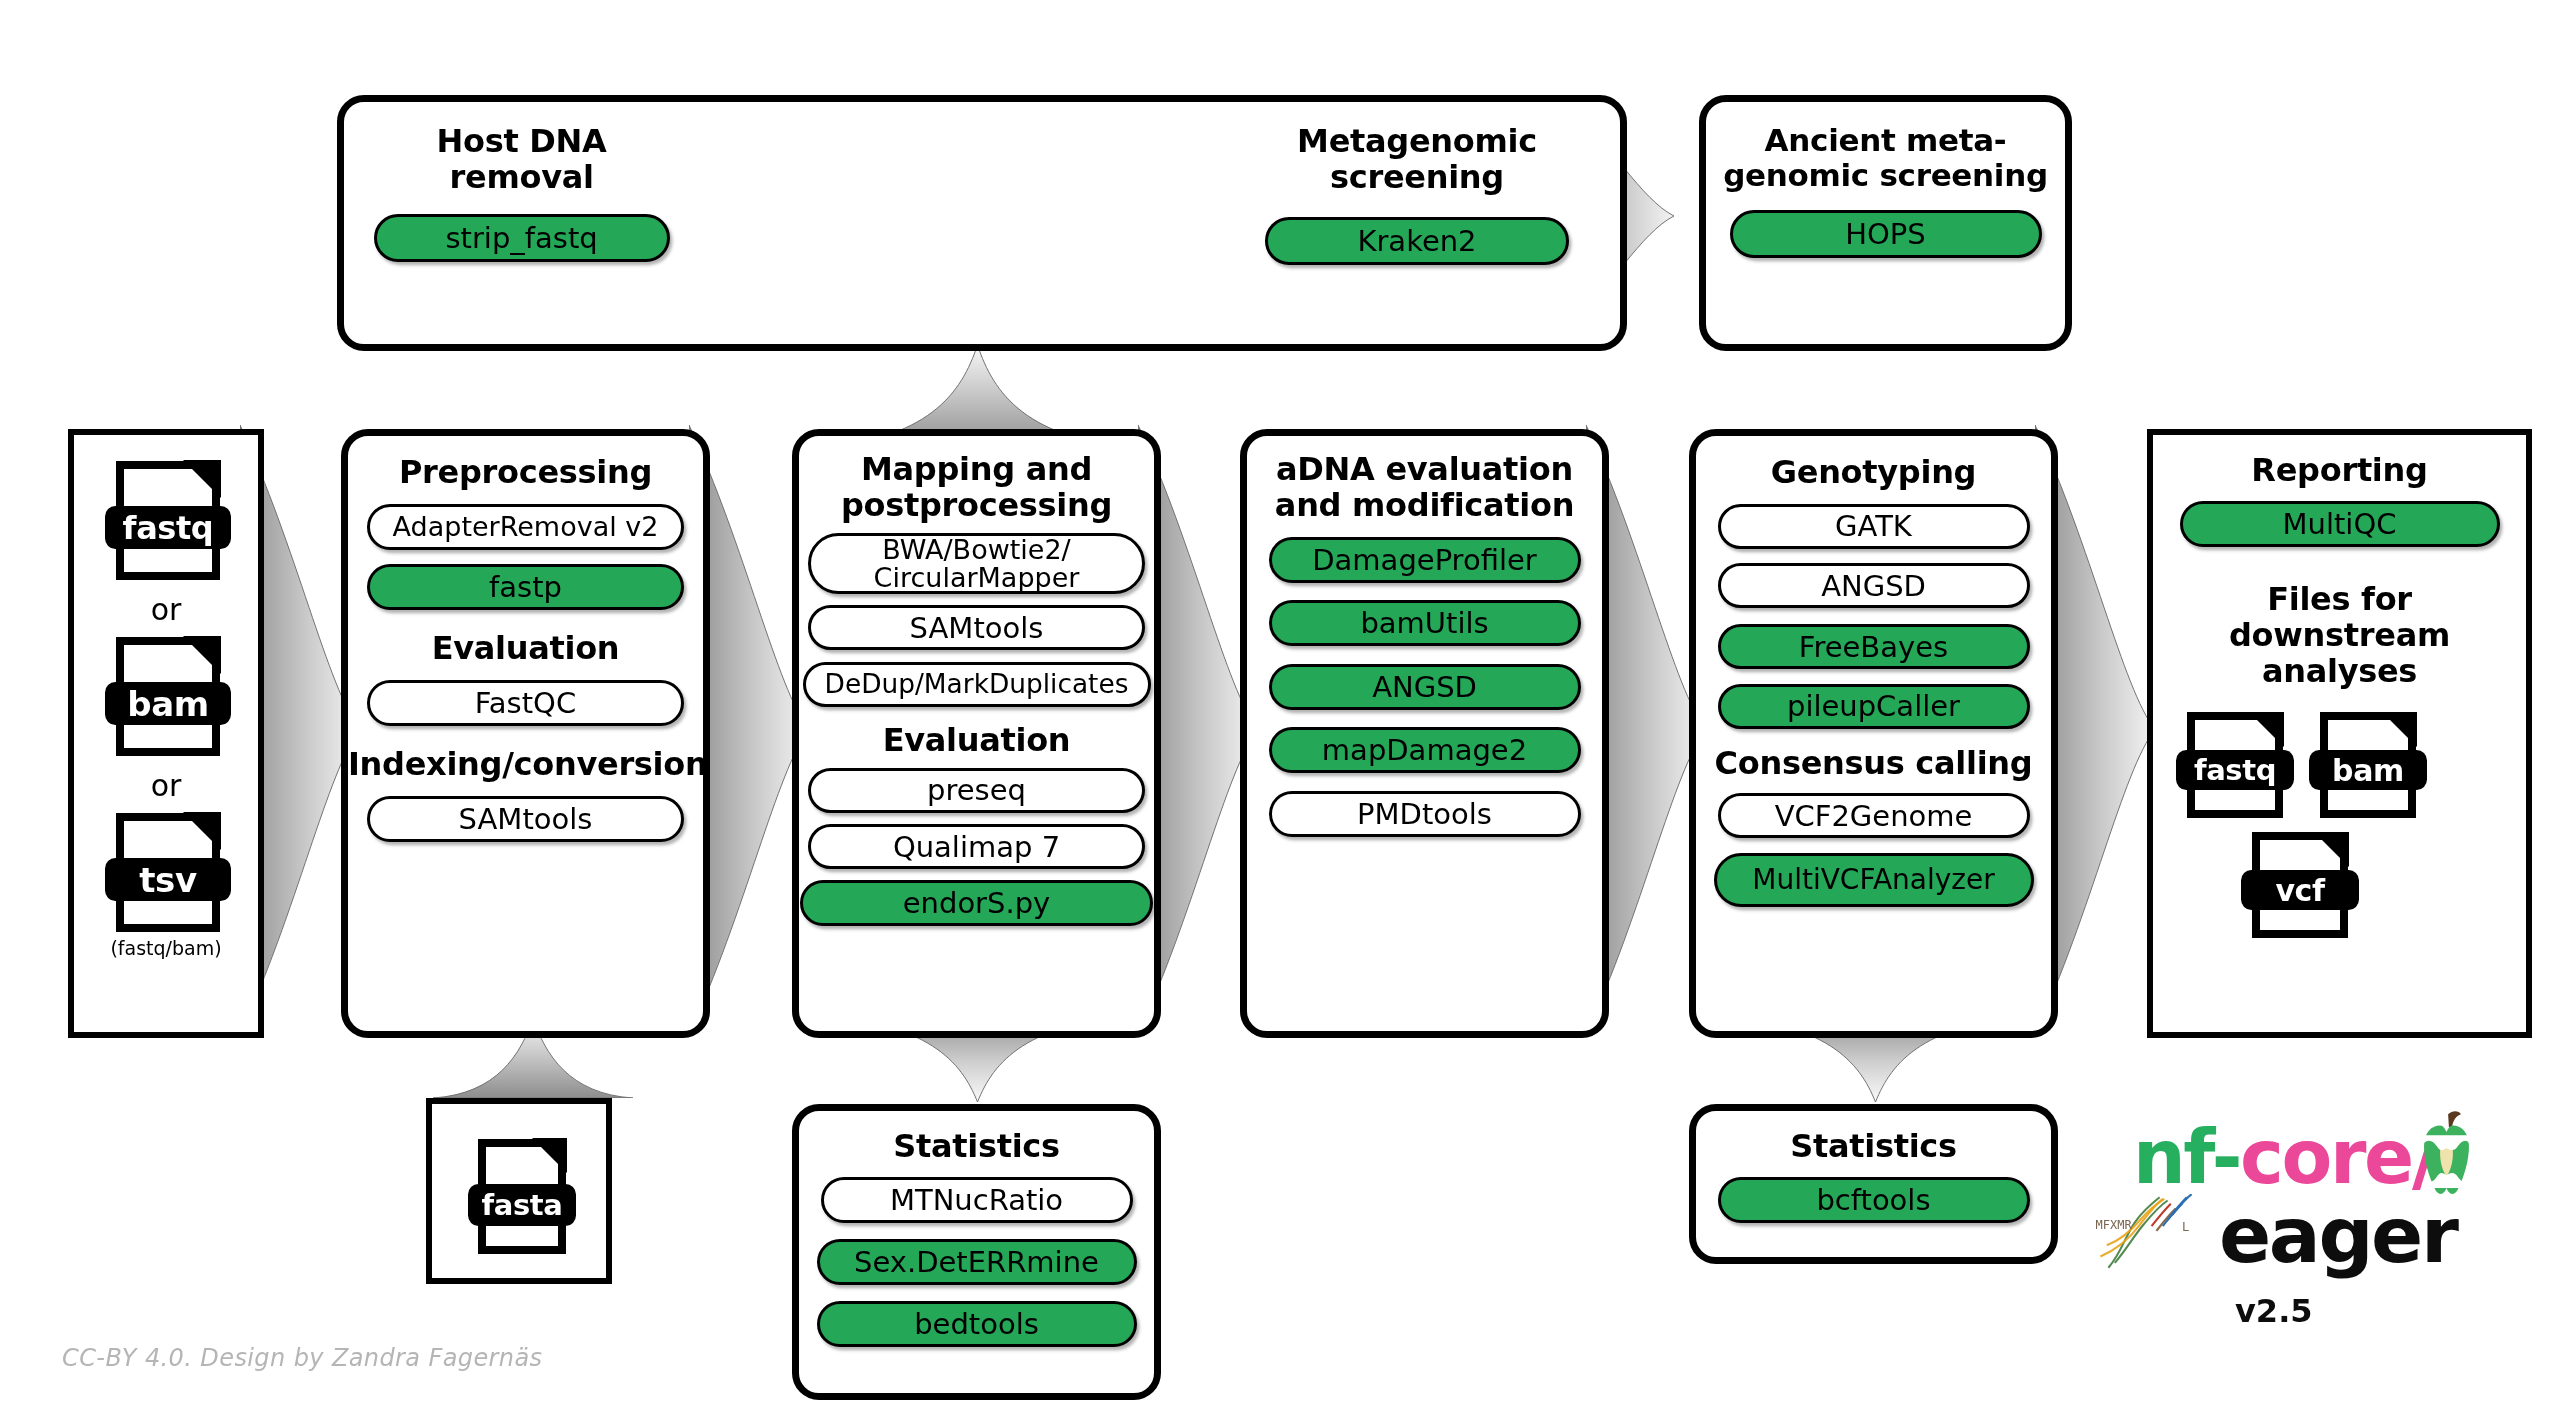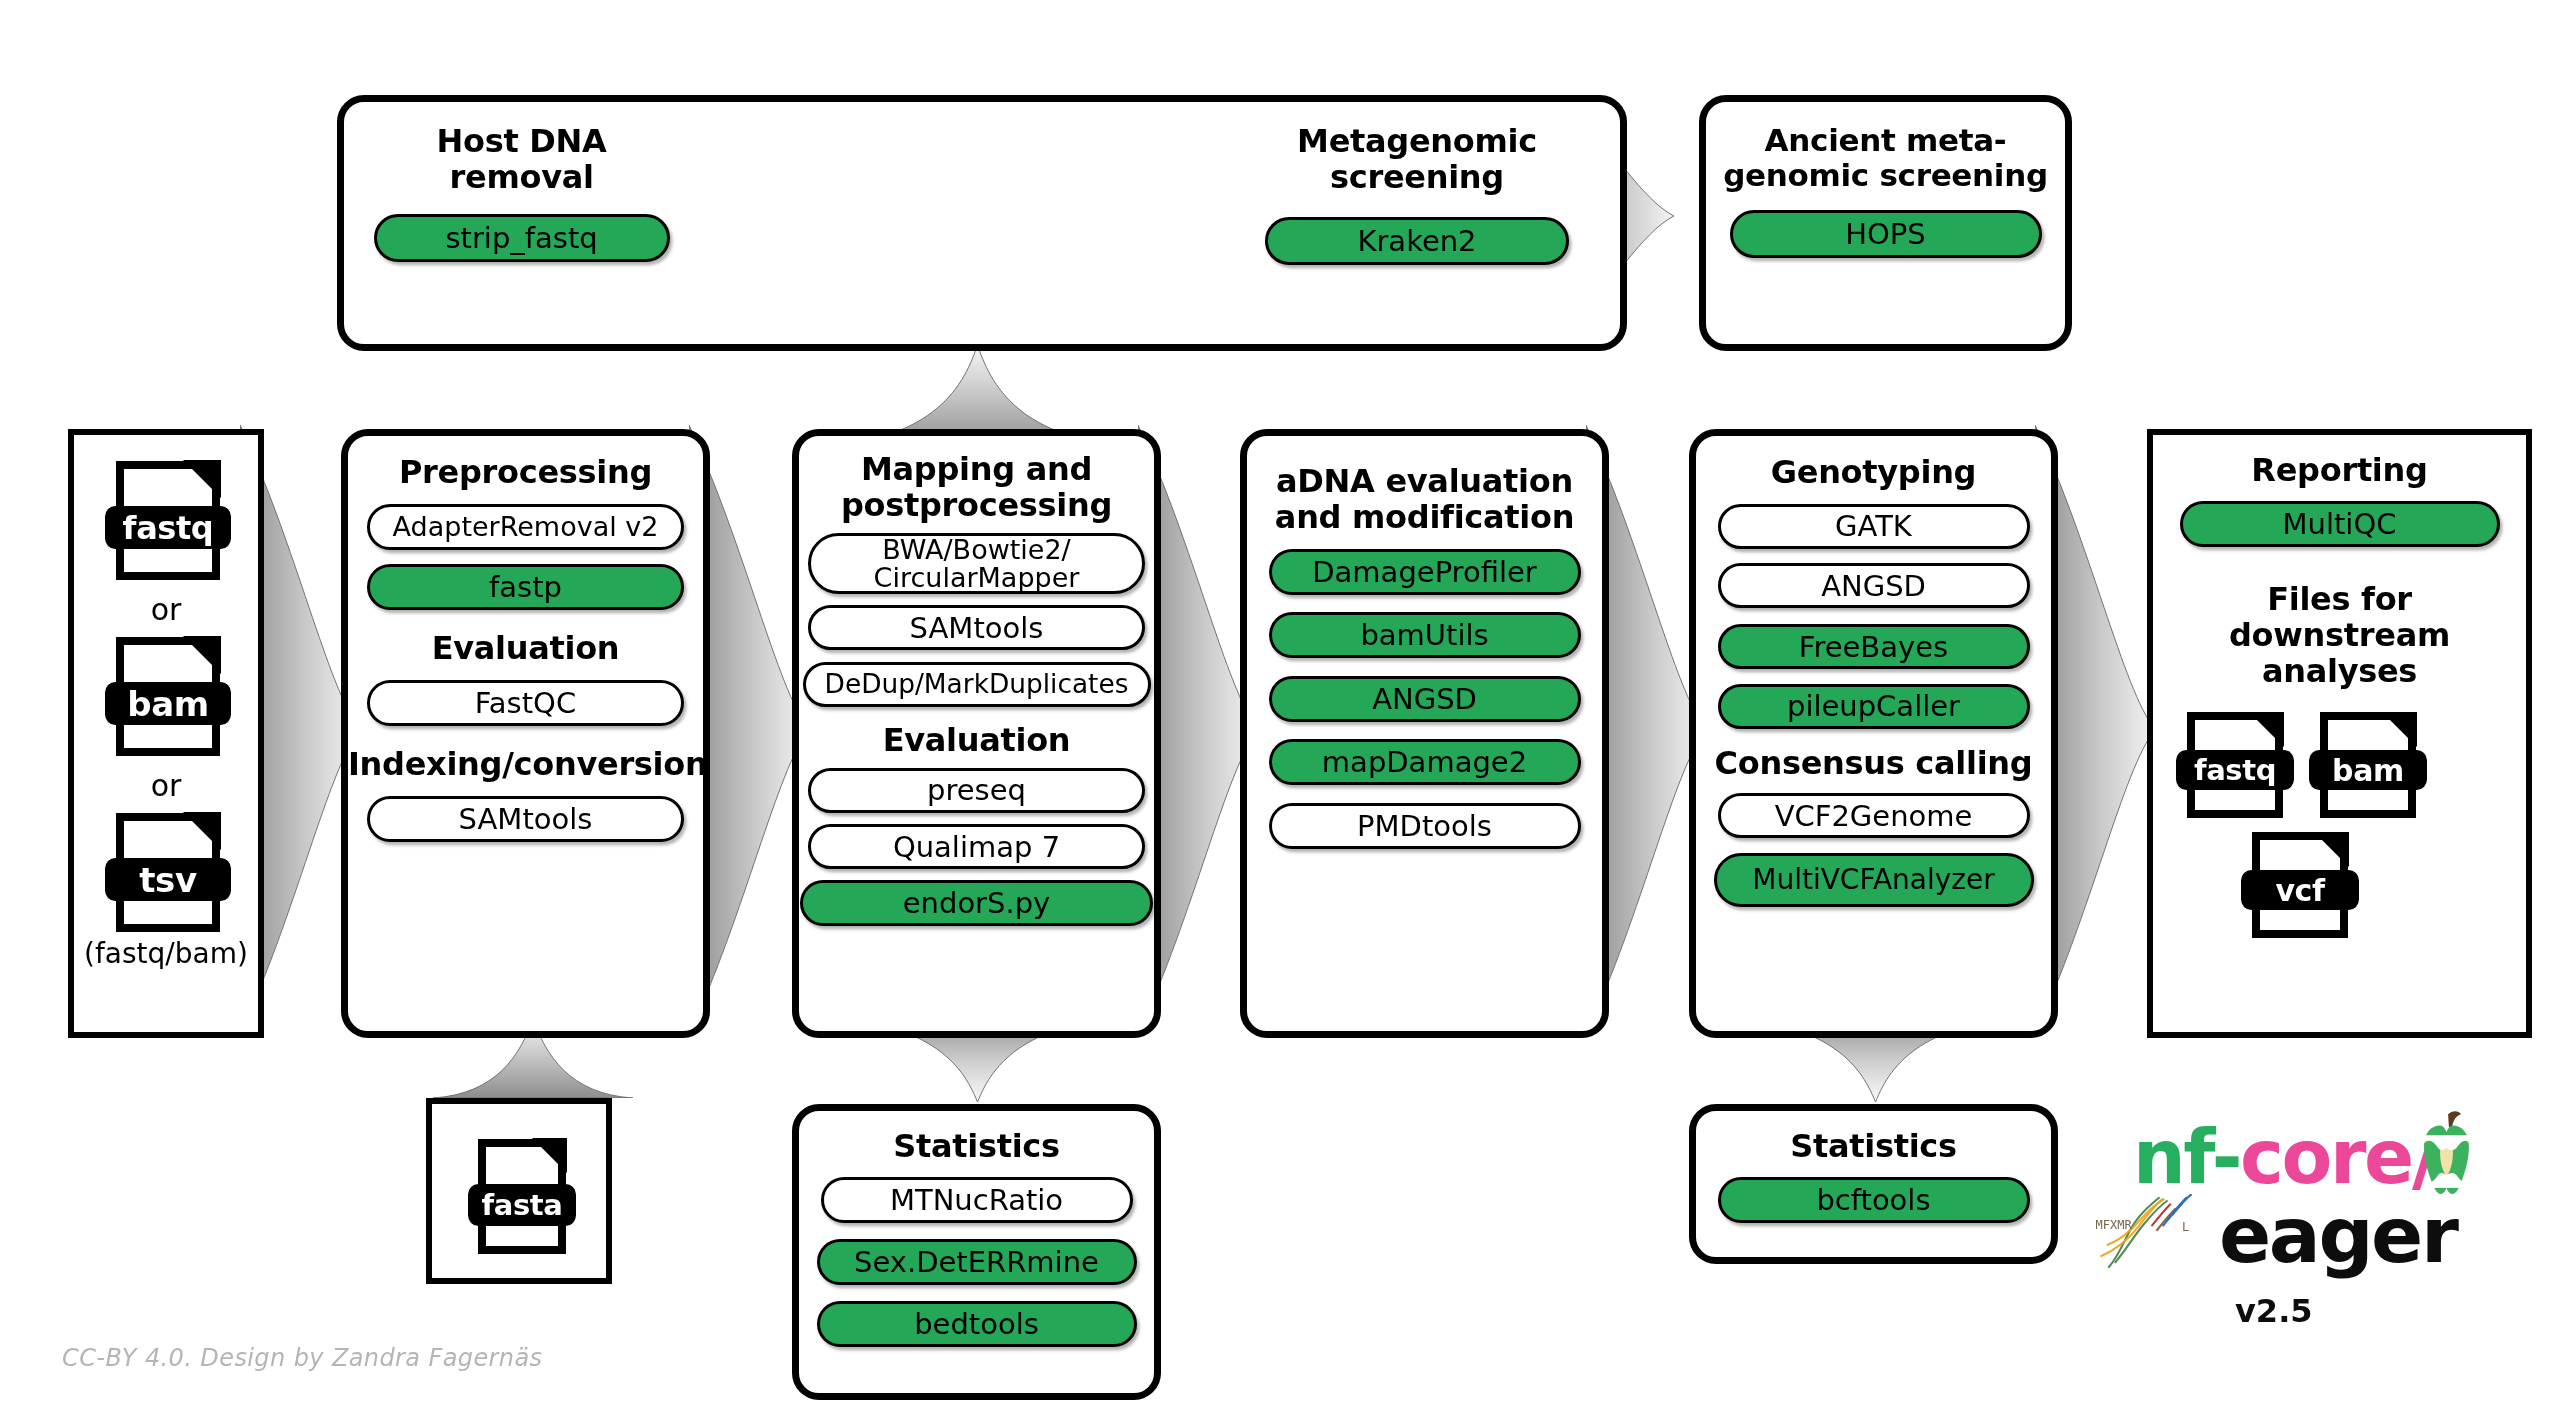--- a/index.html
+++ b/index.html
@@ -51,21 +51,21 @@
   .arrow{position:absolute;z-index:1;}
   .arrow svg{display:block;width:100%;height:100%;}
 
   
   .ortext{
     position:absolute;text-align:center;
     font-family:"DejaVu Sans",sans-serif;font-size:30px;color:#000;
   }
   .subnote{
     position:absolute;text-align:center;
-    font-family:"DejaVu Sans",sans-serif;font-size:28px;color:#000;
+    font-family:"DejaVu Sans",sans-serif;font-size:19px;color:#000;
   }
   .credit{
     position:absolute;left:62px;top:1344px;
     font-family:"DejaVu Sans",sans-serif;font-style:italic;
     font-size:24px;color:#b5b5b5;letter-spacing:0.4px;
     white-space:nowrap;
   }
 
   
   #logo{position:absolute;left:2099px;top:1114px;width:417px;height:264px;z-index:6;}
@@ -225,21 +225,21 @@
 CircularMapper</div>
     <div class="pill" style="margin:11.2px auto 0;width:337px;height:45px;">SAMtools</div>
     <div class="pill" style="margin:11.2px auto 0;width:348px;height:45px;font-size:26.4px;">DeDup/MarkDuplicates</div>
     <div class="ptitle" style="margin-top:16px;">Evaluation</div>
     <div class="pill" style="margin:9.6px auto 0;width:337px;height:45px;">preseq</div>
     <div class="pill" style="margin:11.2px auto 0;width:337px;height:45px;">Qualimap 7</div>
     <div class="pill green" style="margin:11.2px auto 0;width:353px;height:46px;">endorS.py</div>
   </div>
 
   <div class="panel round" style="left:1240px;top:429px;width:369px;height:609px;">
-    <div class="ptitle" style="margin-top:28px;">aDNA evaluation
+    <div class="ptitle" style="margin-top:16px;">aDNA evaluation
 and modification</div>
     <div class="pill green" style="margin:13px auto 0;width:312px;height:46px;">DamageProfiler</div>
     <div class="pill green" style="margin:17.6px auto 0;width:312px;height:46px;">bamUtils</div>
     <div class="pill green" style="margin:17.6px auto 0;width:312px;height:46px;">ANGSD</div>
     <div class="pill green" style="margin:17.6px auto 0;width:312px;height:46px;">mapDamage2</div>
     <div class="pill" style="margin:17.6px auto 0;width:312px;height:46px;">PMDtools</div>
   </div>
 
   <div class="panel round" style="left:1689px;top:429px;width:369px;height:609px;">
     <div class="ptitle" style="margin-top:19px;">Genotyping</div>

